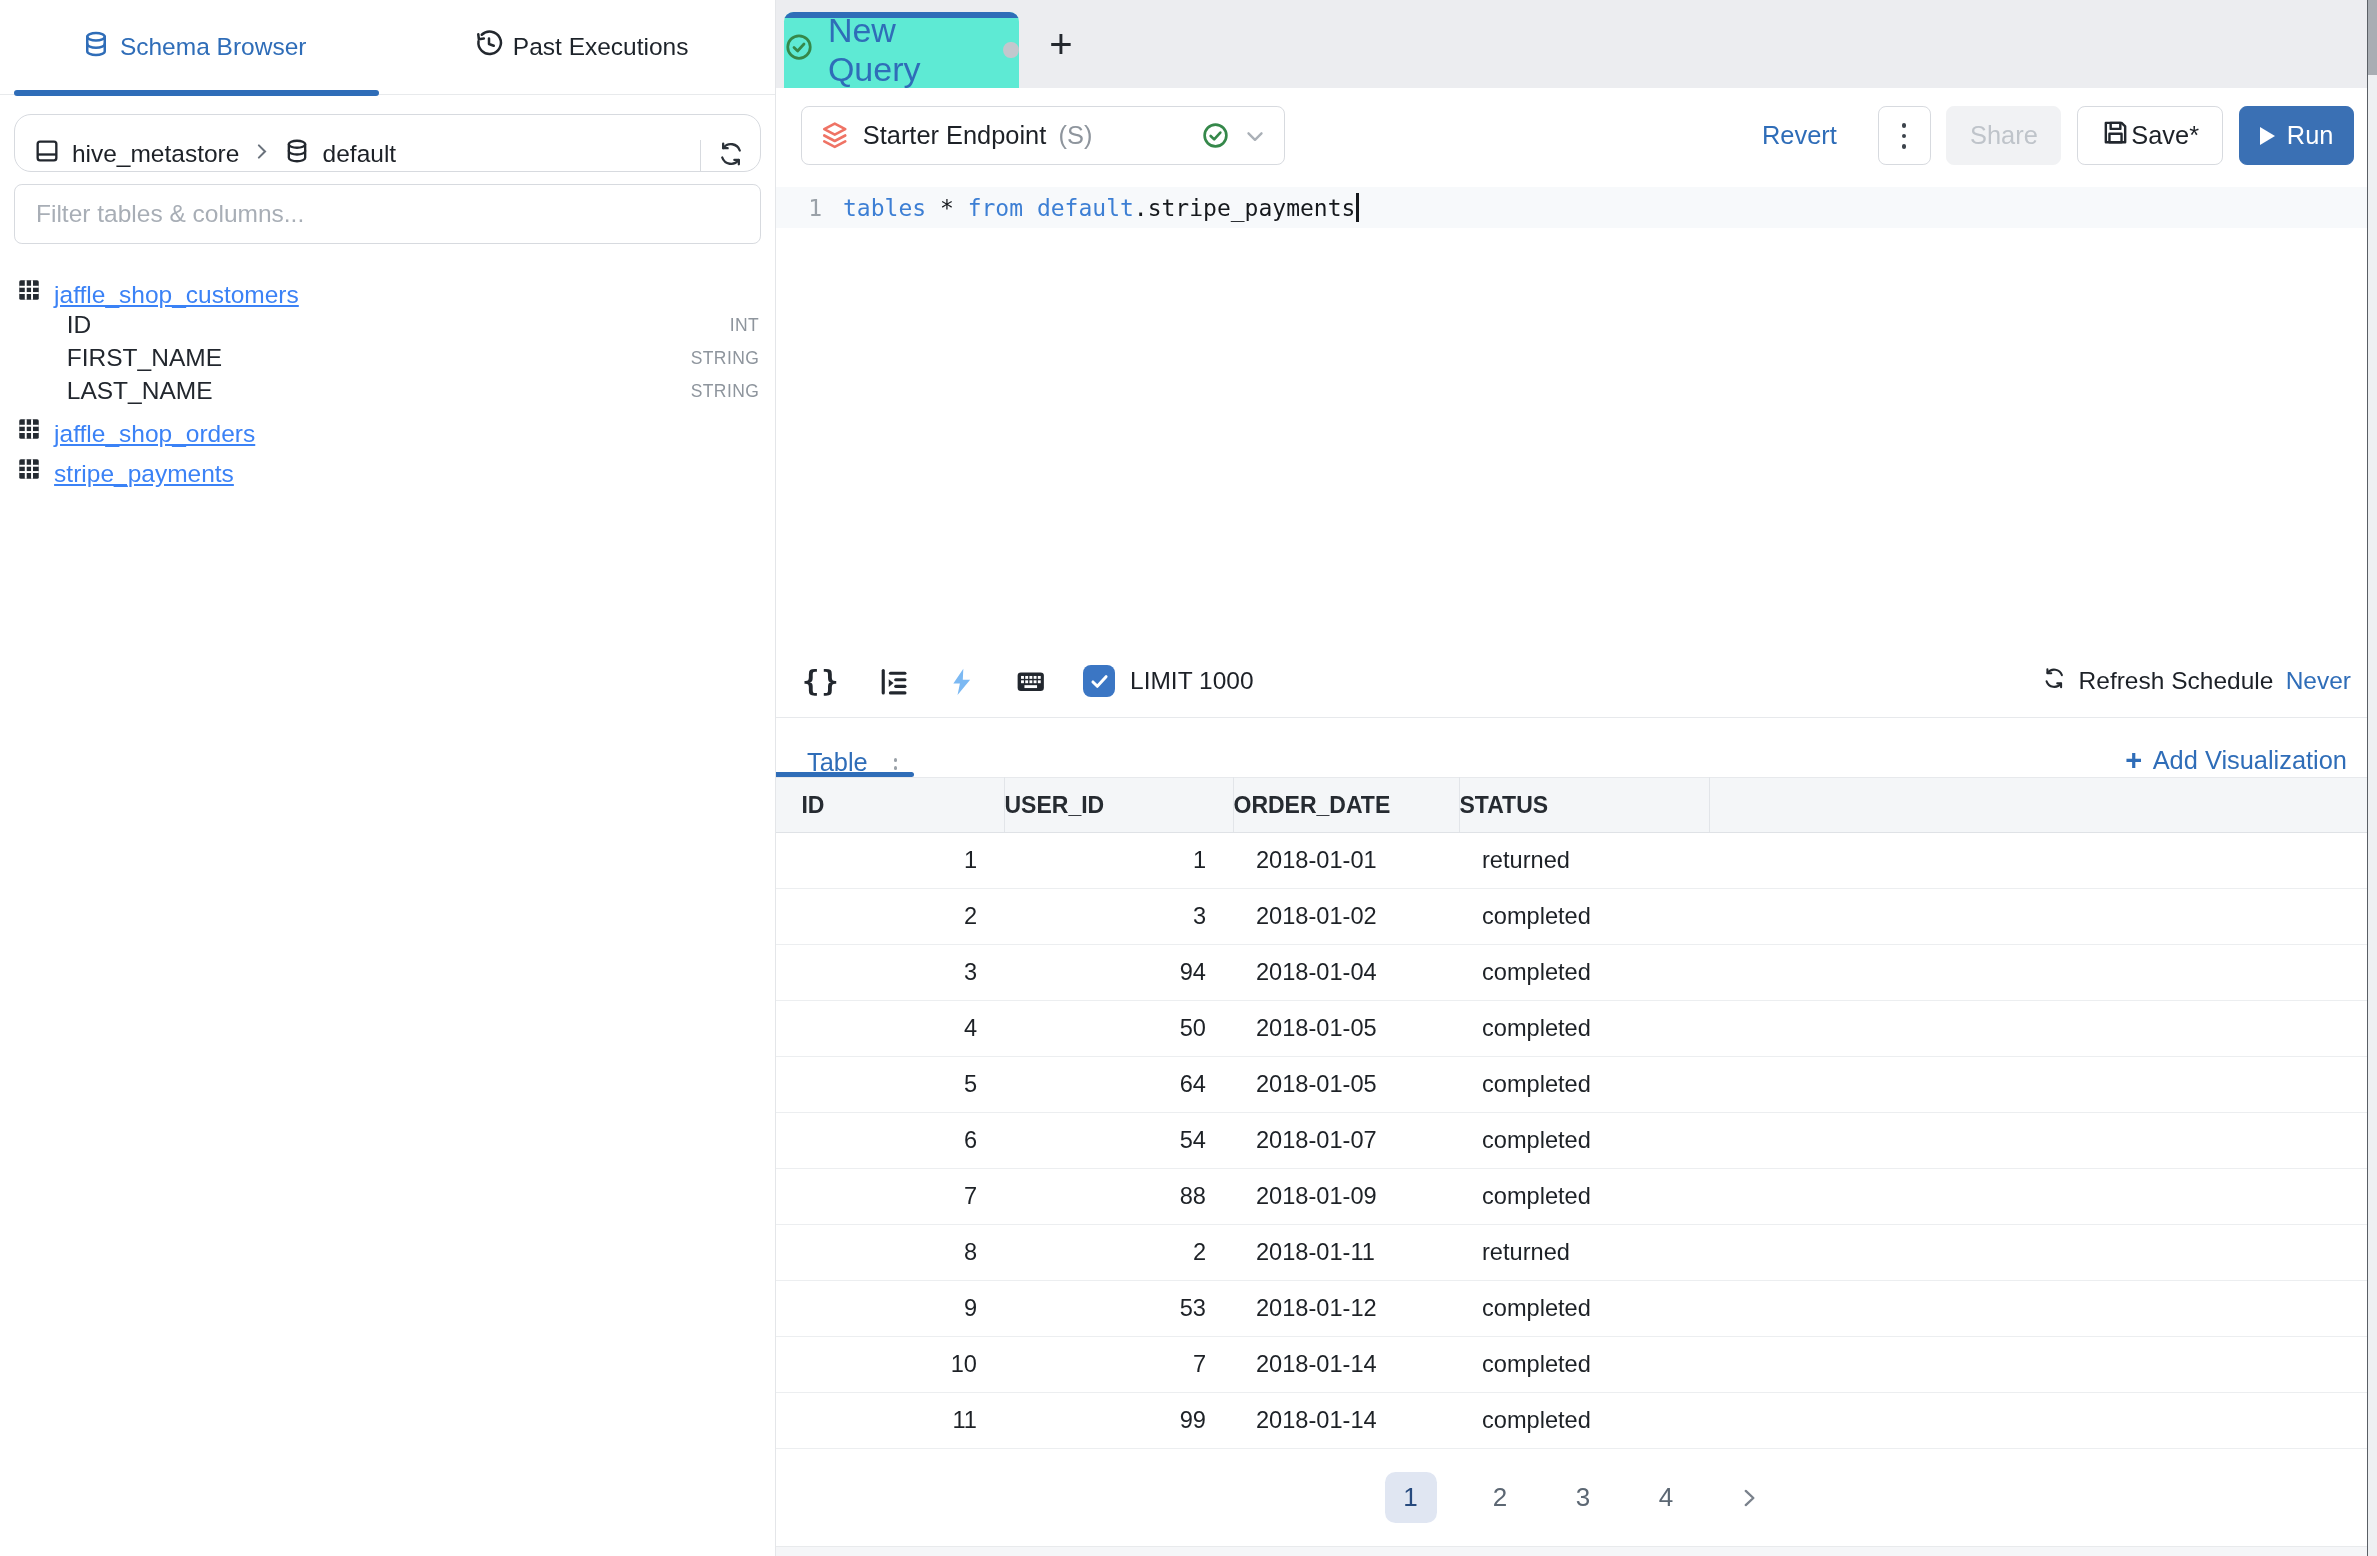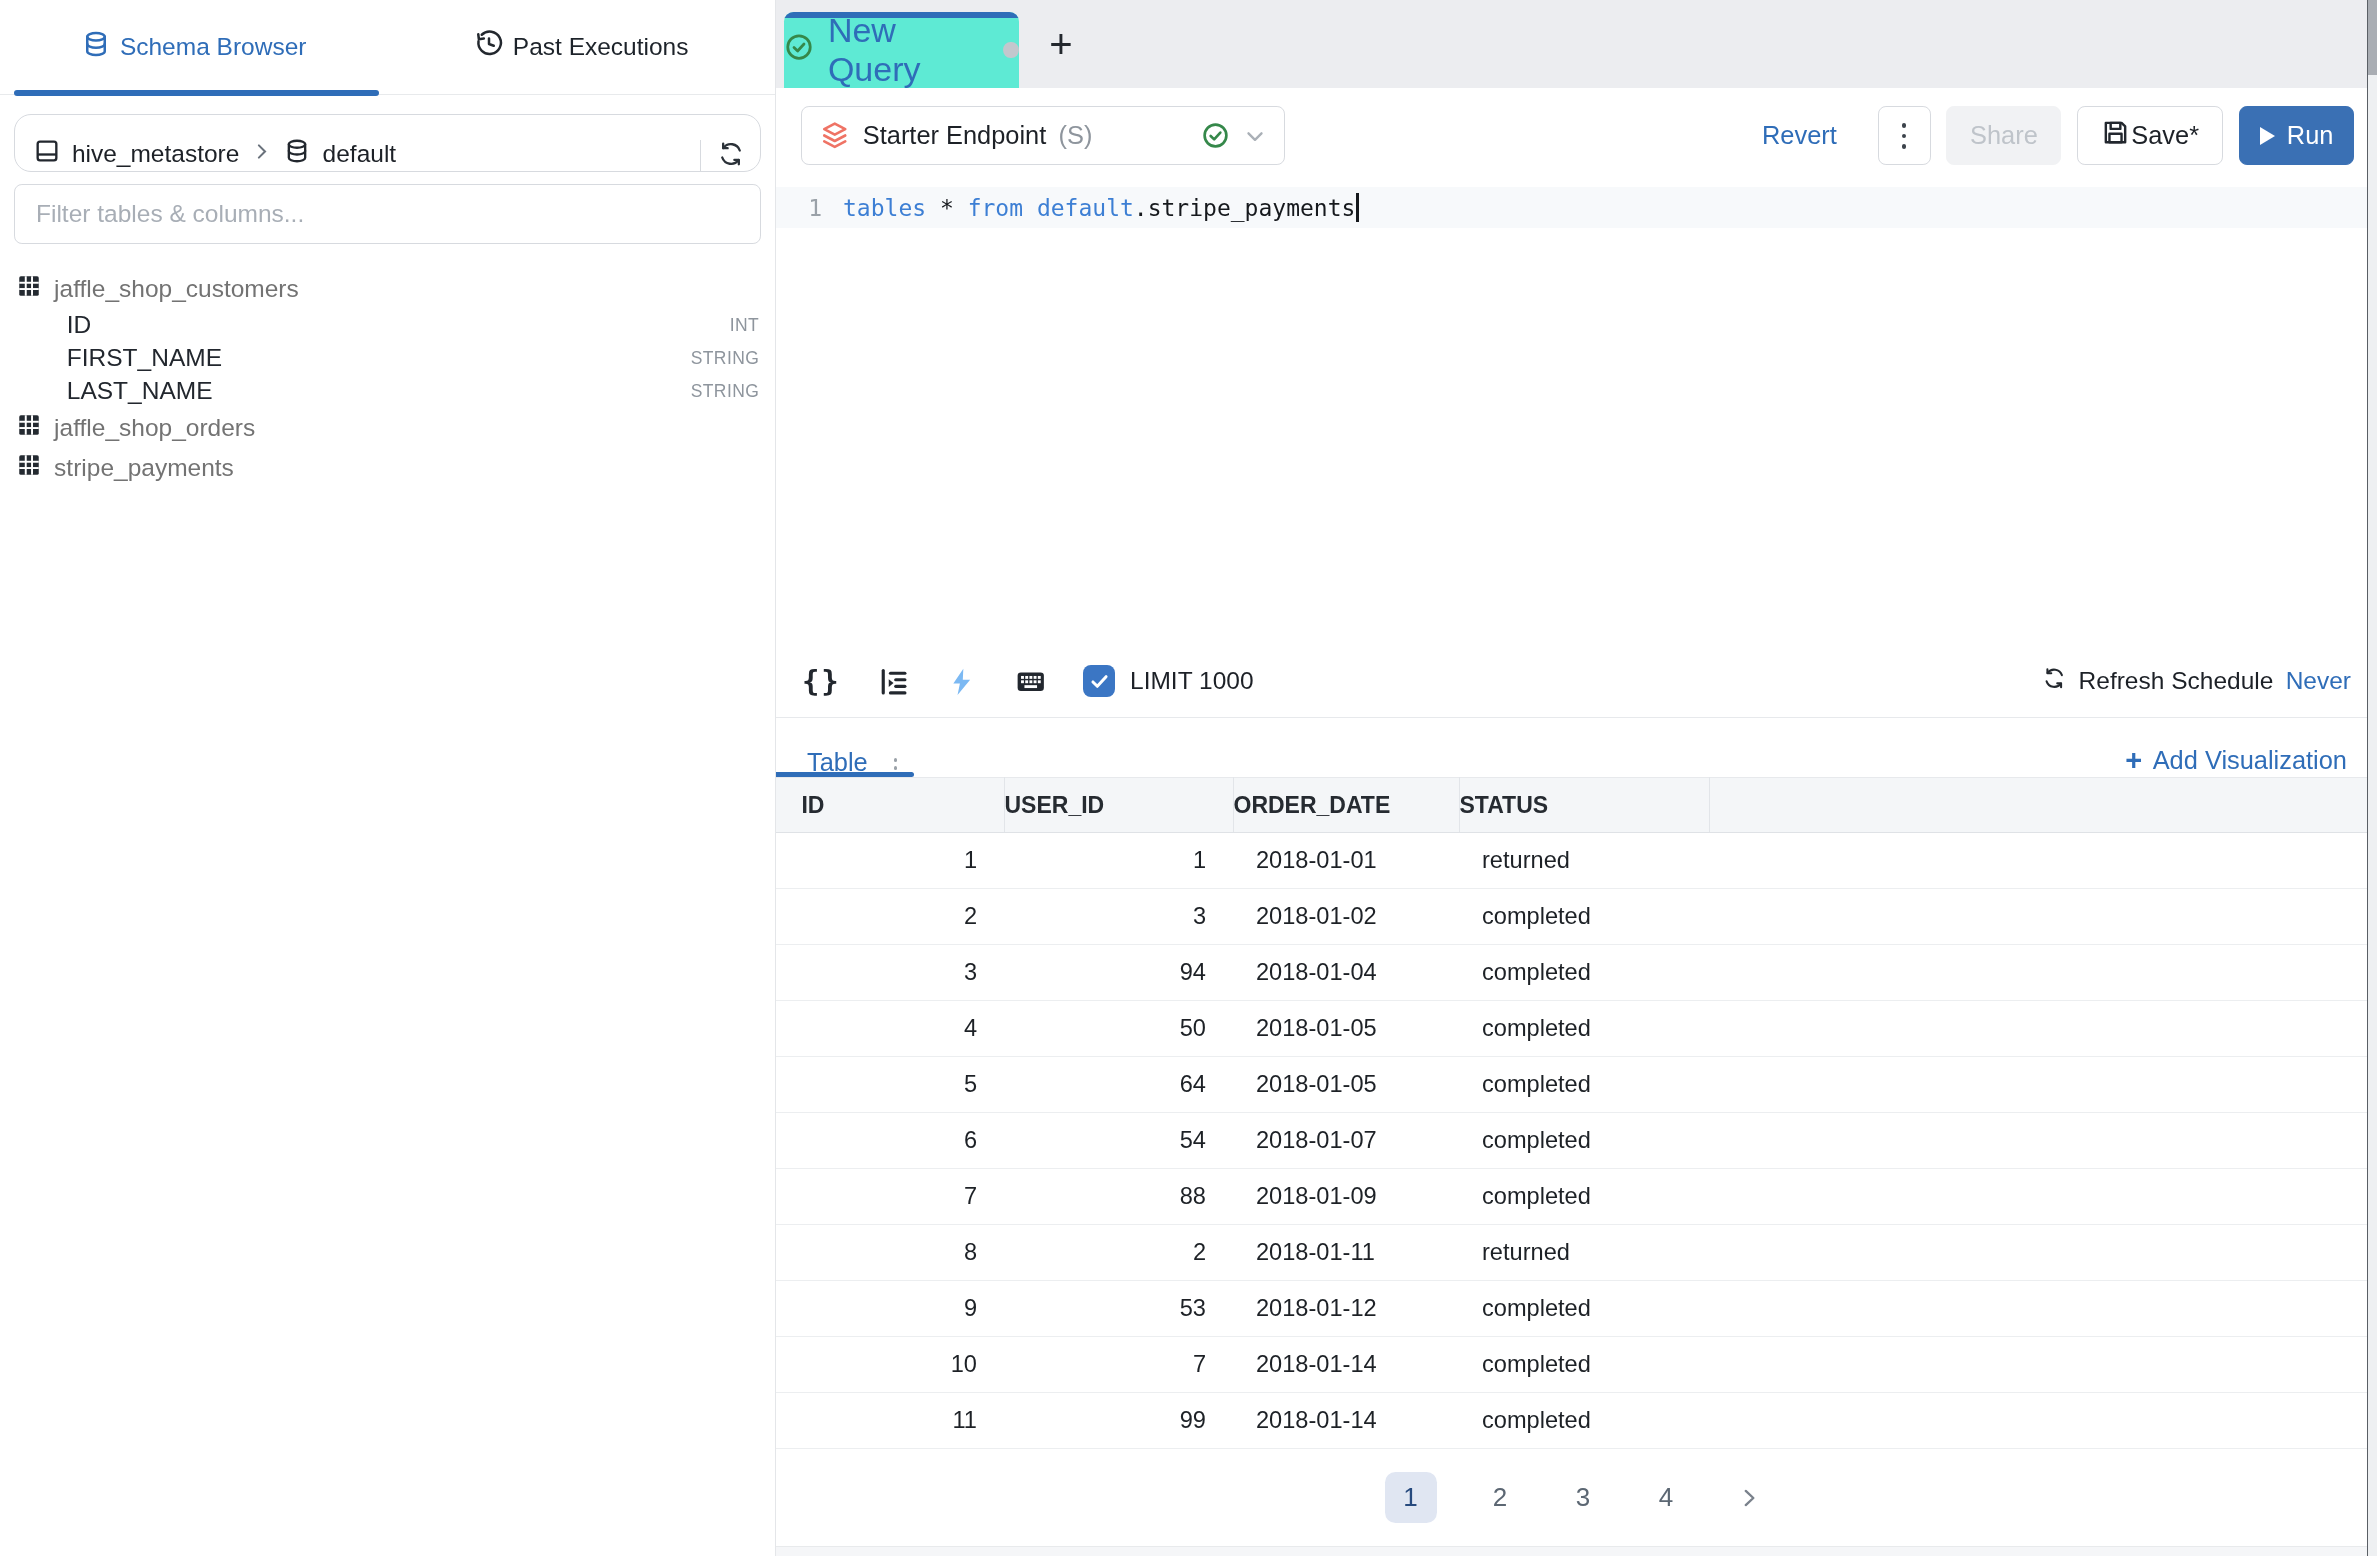--- a/index.html
+++ b/index.html
@@ -22,21 +22,21 @@
   .crumb-sep svg { width: 21px; height: 21px; }
   .crumb-refresh { width: 60px; border-left: 0.9px solid #d7dadf; display: flex; align-items: center; justify-content: center; cursor: pointer; }
   .crumb-refresh svg { width: 28px; height: 28px; }
 
   .filter-wrap { margin: 12.3px 14px 0; flex: none; }
   .filter-wrap input { width: 100%; height: 60px; border: 0.9px solid #d7dadf; border-radius: 7.9px; padding: 0 21px;
     font-size: 24.5px; font-family: "Liberation Sans", sans-serif; color: #1d2127; outline: none; }
   .filter-wrap input::placeholder { color: #a8aeb6; }
 
   .schema-tree { margin-top: 24.5px; padding: 0 15.8px; font-size: 24.5px; }
-  .tree-table { display: flex; align-items: center; gap: 12.3px; height: 40px; color: #737373; font-weight: 500; cursor: pointer; }
+  .tree-table { display: flex; align-items: flex-end; gap: 12.3px; height: 40px; color: #3b82f6; font-weight: 500; cursor: pointer; text-decoration: underline; }
   .tree-table svg { width: 26px; height: 26px; flex: none; }
   .tree-col { display: flex; align-items: center; height: 33px; padding-left: 51px; color: #22272e; cursor: pointer; }
   .tree-col .ctype { margin-left: auto; font-size: 17.5px; color: #8e959d; letter-spacing: 0.4px; }
 
   
   .main { flex: 1; display: flex; flex-direction: column; min-width: 0; }
   .tab-strip { height: 88px; background: #ecedf0; display: flex; align-items: flex-end; flex: none; }
   .query-tab { margin-left: 7.9px; width: 235px; height: 76px; background: #5eead4; border-radius: 9.6px 9.6px 0 0;
     display: flex; align-items: center; justify-content: center; gap: 14px; position: relative; overflow: hidden;
     color: #2f6db8; font-size: 34px; cursor: pointer; }

